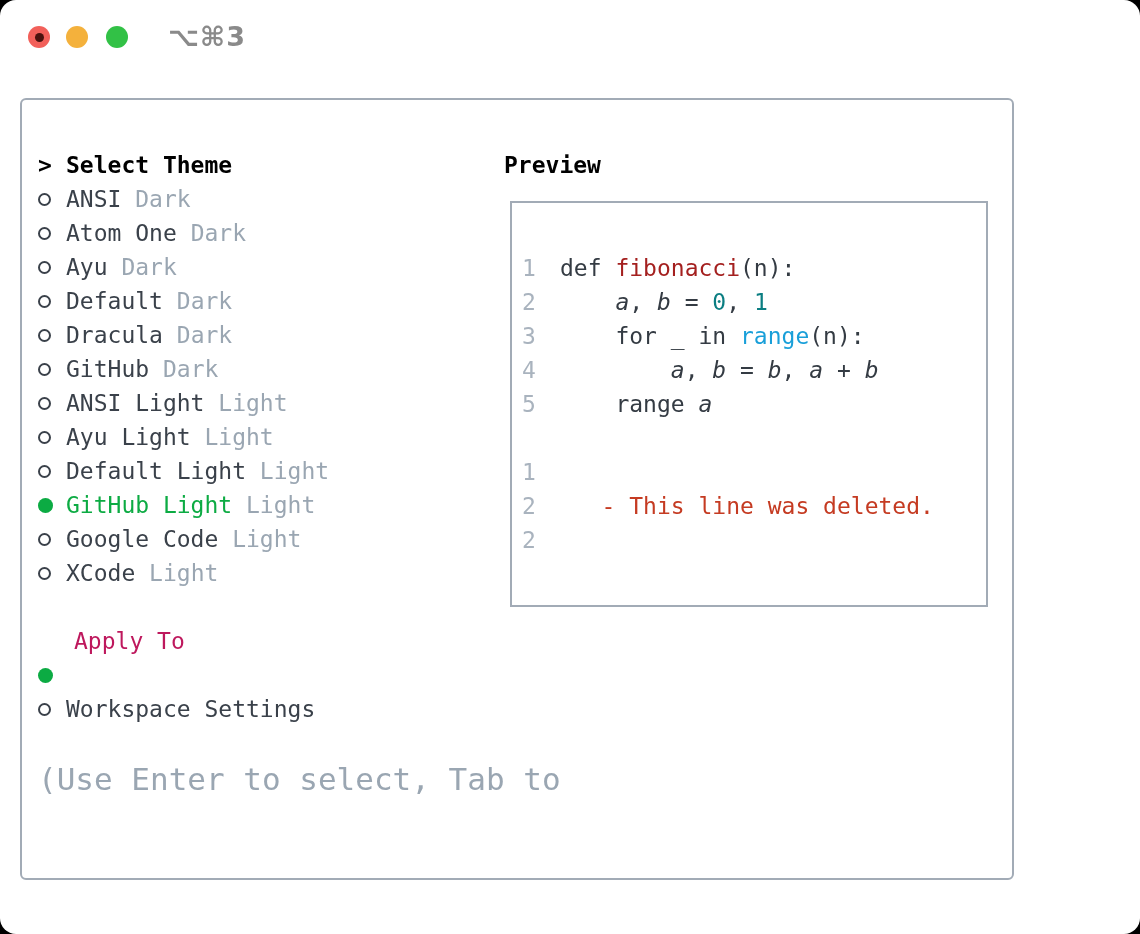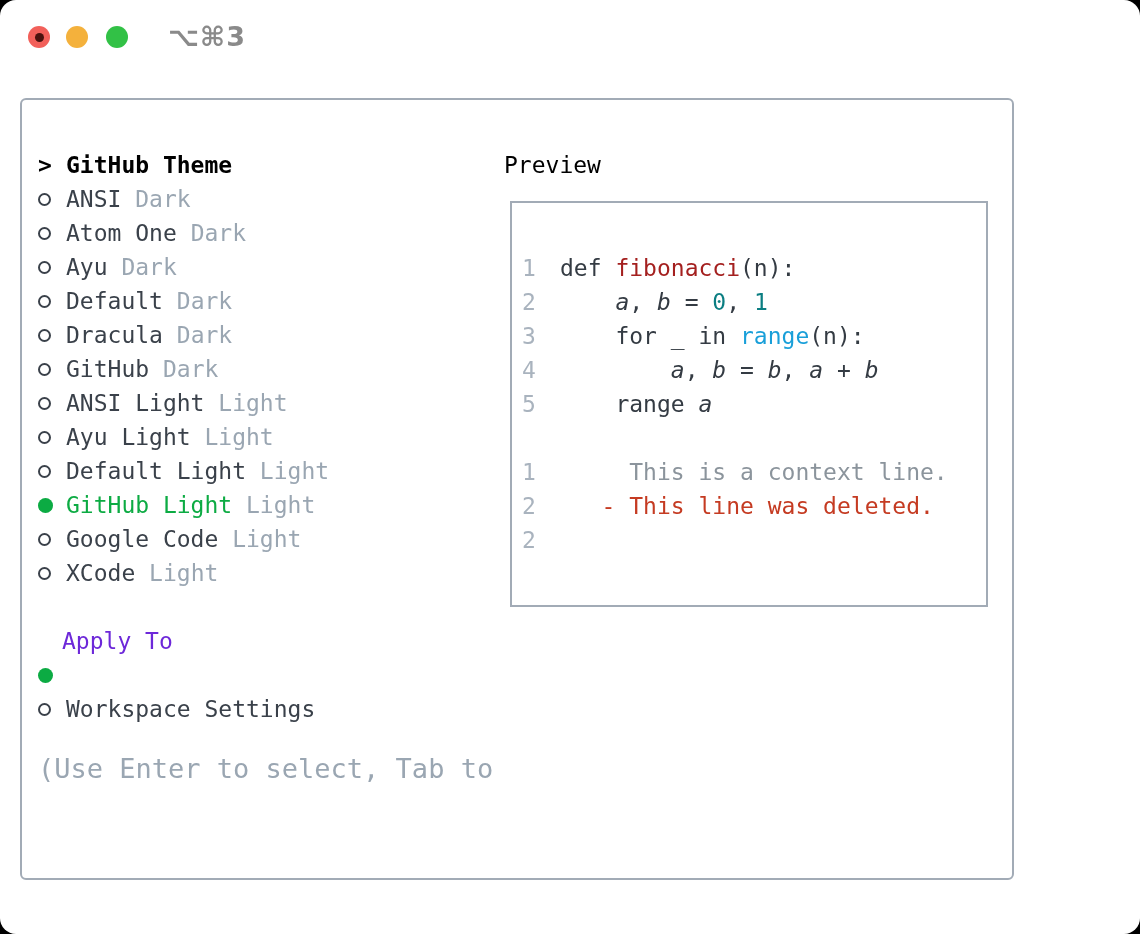--- a/index.html
+++ b/index.html
@@ -28,25 +28,25 @@
   .markerslot{width:28px;display:flex;align-items:center;flex:none}
   .chev{width:28px;flex:none;font-weight:bold;color:#000}
   .radio{width:13px;height:13px;border:2px solid var(--item-text);border-radius:50%;flex:none}
   .radio.sel{width:15px;height:15px;border:none;background:var(--accent-green)}
   .iname{white-space:pre}
   .iname.green{color:var(--accent-green)}
   .variant{color:var(--variant-text);margin-left:1ch;white-space:pre}
   .boldhead{font-weight:bold;color:#000}
   .left-col{position:absolute;left:16px;top:48px}
   .apply-gap{height:34px}
-  .apply-indent{margin-left:24px;color:#6d28d9}
-  .hint-block{margin-top:26px;font-size:27px;line-height:34px;color:var(--hint);white-space:pre}
+  .apply-indent{margin-left:36px;color:#be185d}
+  .hint-block{margin-top:36px;font-size:31px;line-height:34px;color:var(--hint);white-space:pre}
   
   .preview-header{position:absolute;left:482px;top:48px;height:34px;display:flex;align-items:center;
-    font-size:23px;font-weight:normal;color:#000}
+    font-size:23px;font-weight:bold;color:#000}
   .preview-box{position:absolute;left:488px;top:101px;width:478px;height:406px;border:2px solid var(--border);
     background:#fff;padding:48px 0 0 10px;overflow:hidden}
   .pline{display:flex;height:34px;align-items:center;font-size:23px}
   .lnum{width:38px;flex:none;color:var(--line-number);white-space:pre}
   .lcontent{white-space:pre;color:var(--code-plain)}
   .seg-plain{color:var(--code-plain)}
   .seg-fn{color:var(--code-function)}
   .seg-num{color:var(--code-number)}
   .seg-builtin{color:var(--code-builtin)}
   .seg-var{color:var(--code-plain);font-style:italic}
@@ -66,21 +66,21 @@
     <span class="light yellow"></span>
     <span class="light green"></span>
     <span class="shortcut">⌥⌘3</span>
   </div>
 
   <div class="panel">
 
     <div class="left-col">
       <div class="row boldhead">
         <span class="chev">&gt;</span>
-          <span>GitHub Theme</span>
+          <span>Select Theme</span>
       </div>
       <div id="theme-items">
           <div class="row">
             <span class="markerslot">
               <span class="radio"></span>
             </span>
             <span class="iname">ANSI</span>
             <span class="variant">Dark</span>
           </div>
           <div class="row">
@@ -204,21 +204,20 @@
         <div class="pline">
           <span class="lnum">5</span>
           <span class="lcontent"><span class="seg-plain">    range </span><span class="seg-var">a</span></span>
         </div>
         <div class="pline">
           <span class="lnum"></span>
           <span class="lcontent"></span>
         </div>
         <div class="pline">
           <span class="lnum">1</span>
-          <span class="lcontent"><span class="seg-ctx">     This is a context line.</span></span>
         </div>
         <div class="pline">
           <span class="lnum">2</span>
           <span class="lcontent"><span class="seg-del">   - This line was deleted.</span></span>
         </div>
         <div class="pline">
           <span class="lnum">2</span>
         </div>
       </div>
 

